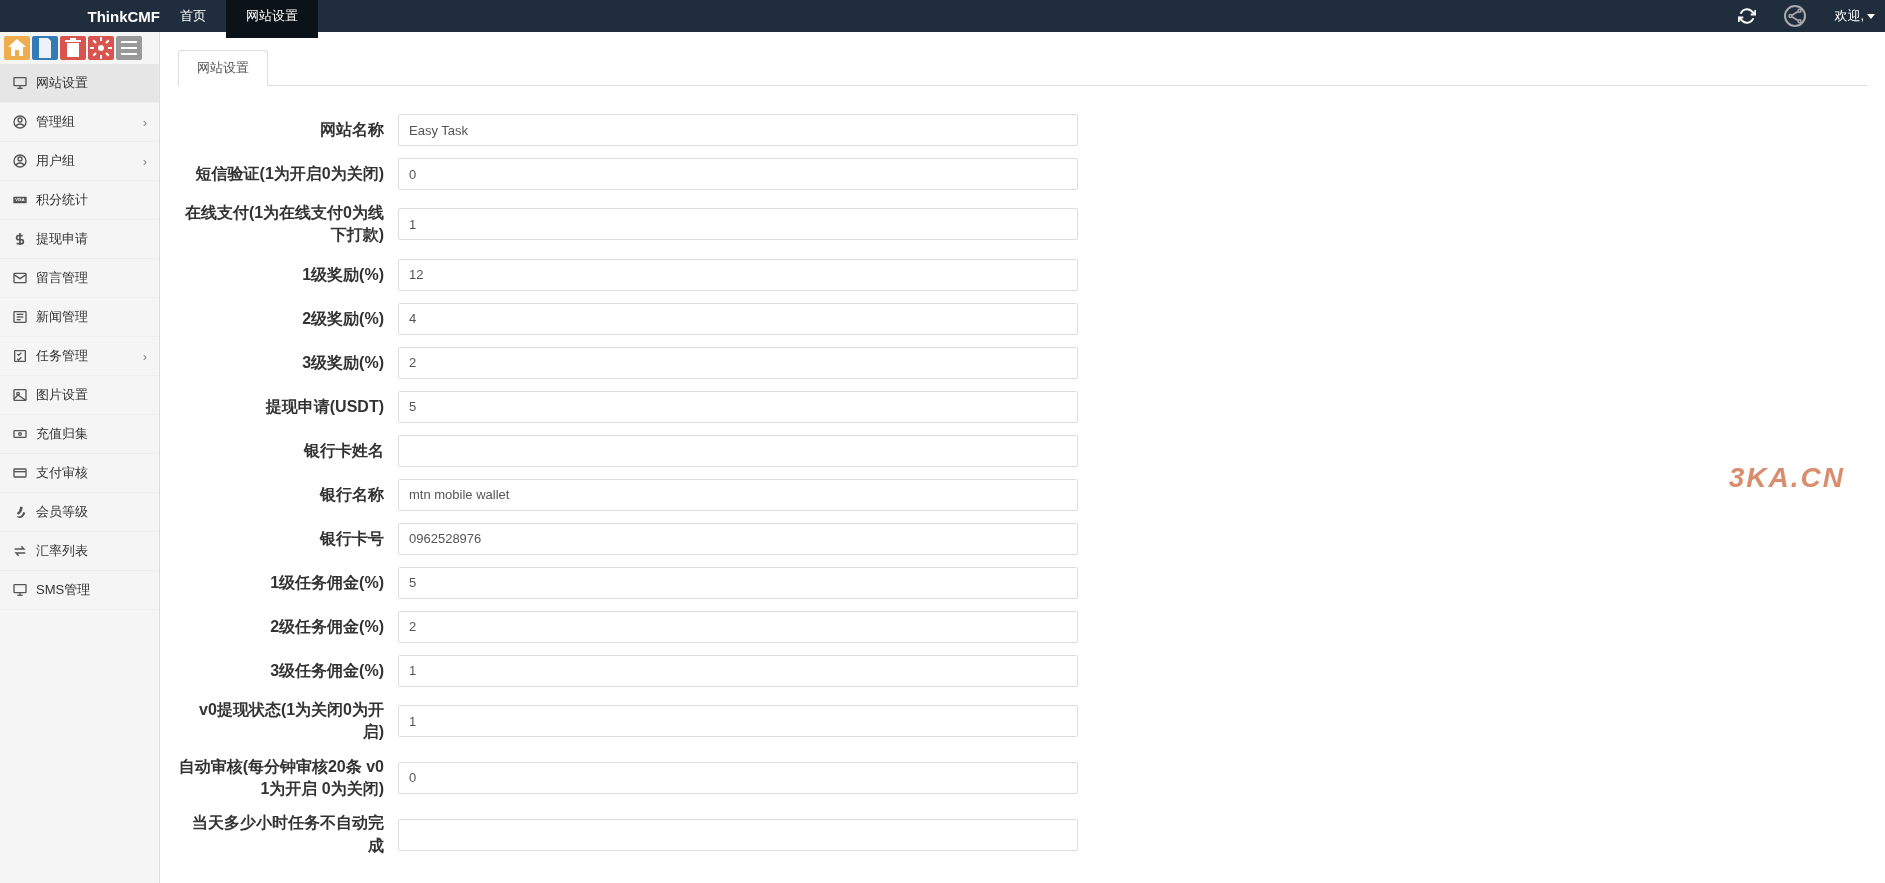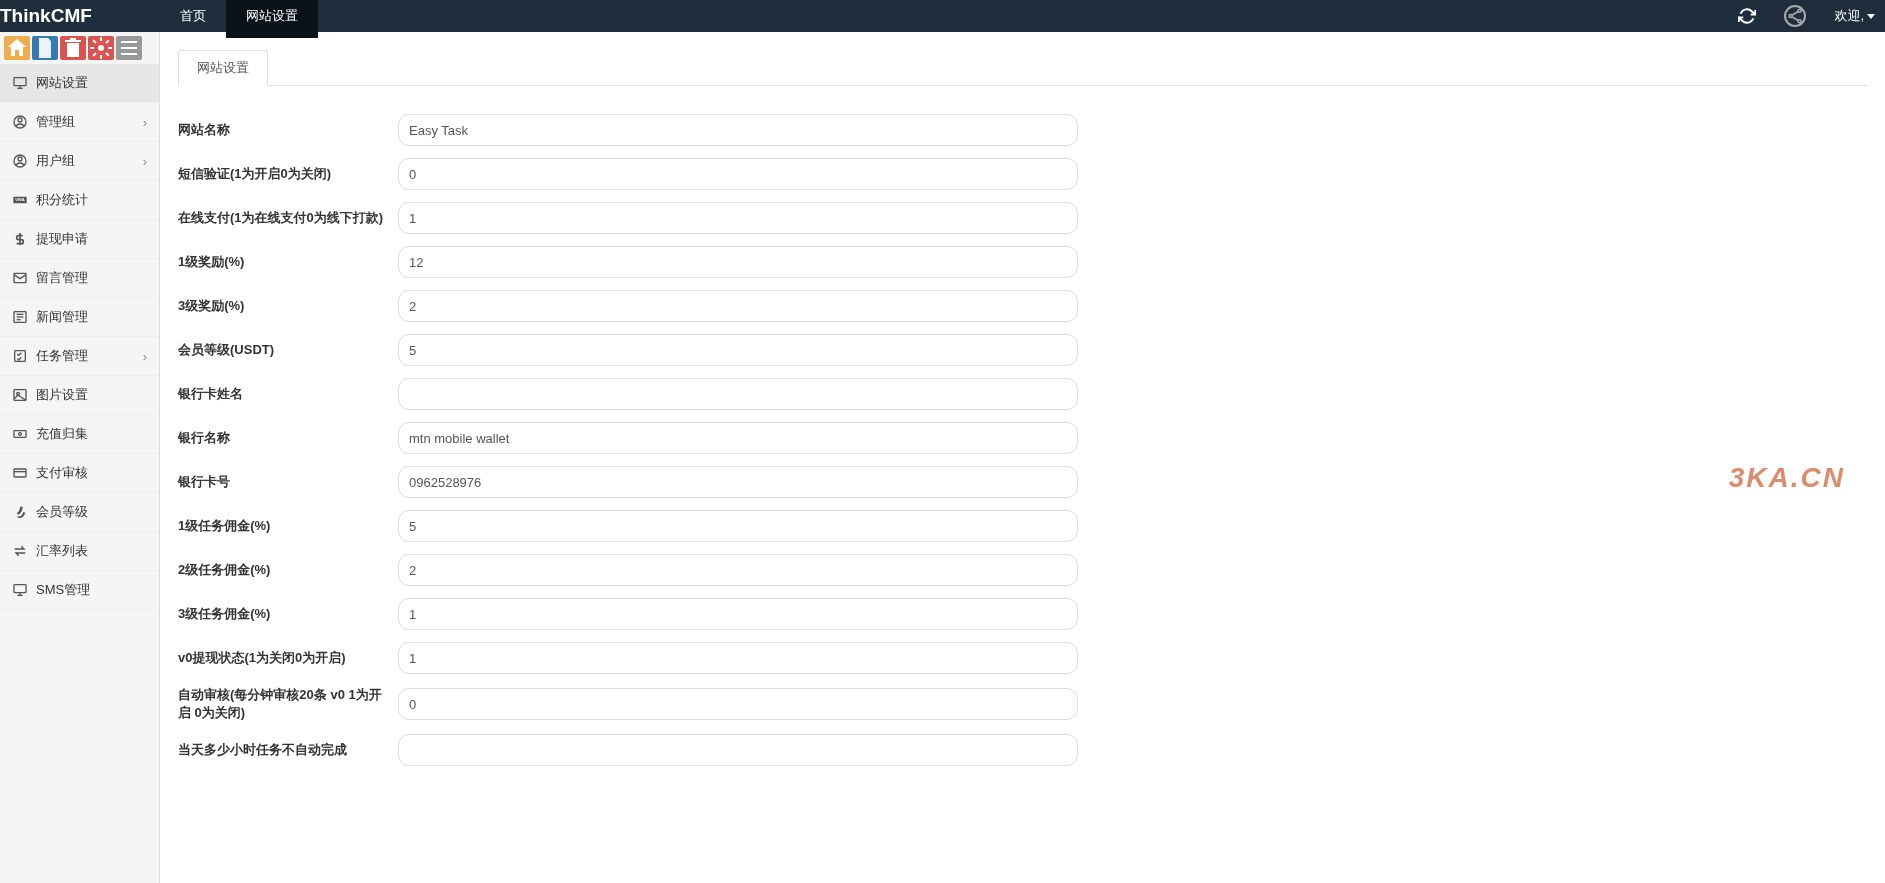--- a/index.html
+++ b/index.html
@@ -2,21 +2,21 @@
 <html><head>
   <meta charset="utf-8">
   <style>
     * { margin: 0; padding: 0; box-sizing: border-box; }
     body { font-family: "Microsoft YaHei", Arial, sans-serif; font-size: 13px; color: #333; background: #fff; }
     
     .topbar {
       background: #1f2d3d; height: 32px; display: flex; align-items: center; color: #fff;
       position: fixed; top: 0; left: 0; right: 0; z-index: 100;
     }
-    .topbar-brand { width: 160px; text-align: left; font-weight: bold; font-size: 19px; color: #fff; }
+    .topbar-brand { width: 160px; text-align: right; font-weight: bold; font-size: 15px; color: #fff; }
     .topbar-nav { display: flex; height: 100%; }
     .topbar-nav-item {
       padding: 0 20px; height: 38px; line-height: 32px; color: #fff; cursor: pointer; font-size: 13px;
     }
     .topbar-nav-item.active { background: #0c1318; }
     .topbar-right { margin-left: auto; display: flex; align-items: center; padding-right: 10px; gap: 28px; }
     .topbar-icon { width: 18px; height: 18px; cursor: pointer; color: #fff; display: flex; align-items: center; justify-content: center; }
     .avatar-circle {
       width: 22px; height: 22px; border: 2px solid #aaa; border-radius: 50%;
       display: flex; align-items: center; justify-content: center; cursor: pointer;
@@ -49,26 +49,26 @@
     .content { flex: 1; overflow-y: auto; padding: 18px 18px 18px 18px; position: relative; }
     .tab-bar { border-bottom: 1px solid #ddd; margin-bottom: 28px; }
     .tab {
       display: inline-block; padding: 8px 18px; border: 1px solid #ddd; border-bottom: 1px solid #fff;
       background: #fff; margin-bottom: -1px; font-size: 13px; color: #555; cursor: pointer;
       border-radius: 3px 3px 0 0;
     }
     
     .form-row { display: flex; align-items: center; margin-bottom: 12px; }
     .form-label {
-      width: 220px; text-align: left; padding-right: 14px; font-size: 13px; font-weight: bold; color: #333;
+      width: 220px; text-align: right; padding-right: 14px; font-size: 16px; font-weight: bold; color: #333;
       line-height: 1.4;
     }
     .form-input {
       width: 680px; height: 32px; border: 1px solid #ddd; padding: 0 10px; font-size: 13px;
-      color: #555; border-radius: 11px;
+      color: #555; border-radius: 2px;
     }
     
     .watermark {
       position: absolute; right: 40px; top: 430px; font-size: 28px; font-weight: bold;
       color: #c2410c; font-style: italic; letter-spacing: 2px; pointer-events: none; opacity: 0.6;
     }
     
     svg { width: 100%; height: 100%; }
   </style>
 </head>
@@ -288,25 +288,29 @@
         </div>
         <div class="form-row">
           <div class="form-label">在线支付(1为在线支付0为线下打款)</div>
           <input class="form-input" value="1" style="">
         </div>
         <div class="form-row">
           <div class="form-label">1级奖励(%)</div>
           <input class="form-input" value="12" style="">
         </div>
         <div class="form-row">
+          <div class="form-label">2级奖励(%)</div>
+          <input class="form-input" value="4" style="">
+        </div>
+        <div class="form-row">
           <div class="form-label">3级奖励(%)</div>
           <input class="form-input" value="2" style="">
         </div>
         <div class="form-row">
-          <div class="form-label">会员等级(USDT)</div>
+          <div class="form-label">提现申请(USDT)</div>
           <input class="form-input" value="5" style="">
         </div>
         <div class="form-row">
           <div class="form-label">银行卡姓名</div>
           <input class="form-input" value="" style="">
         </div>
         <div class="form-row">
           <div class="form-label">银行名称</div>
           <input class="form-input" value="mtn mobile wallet" style="">
         </div>

